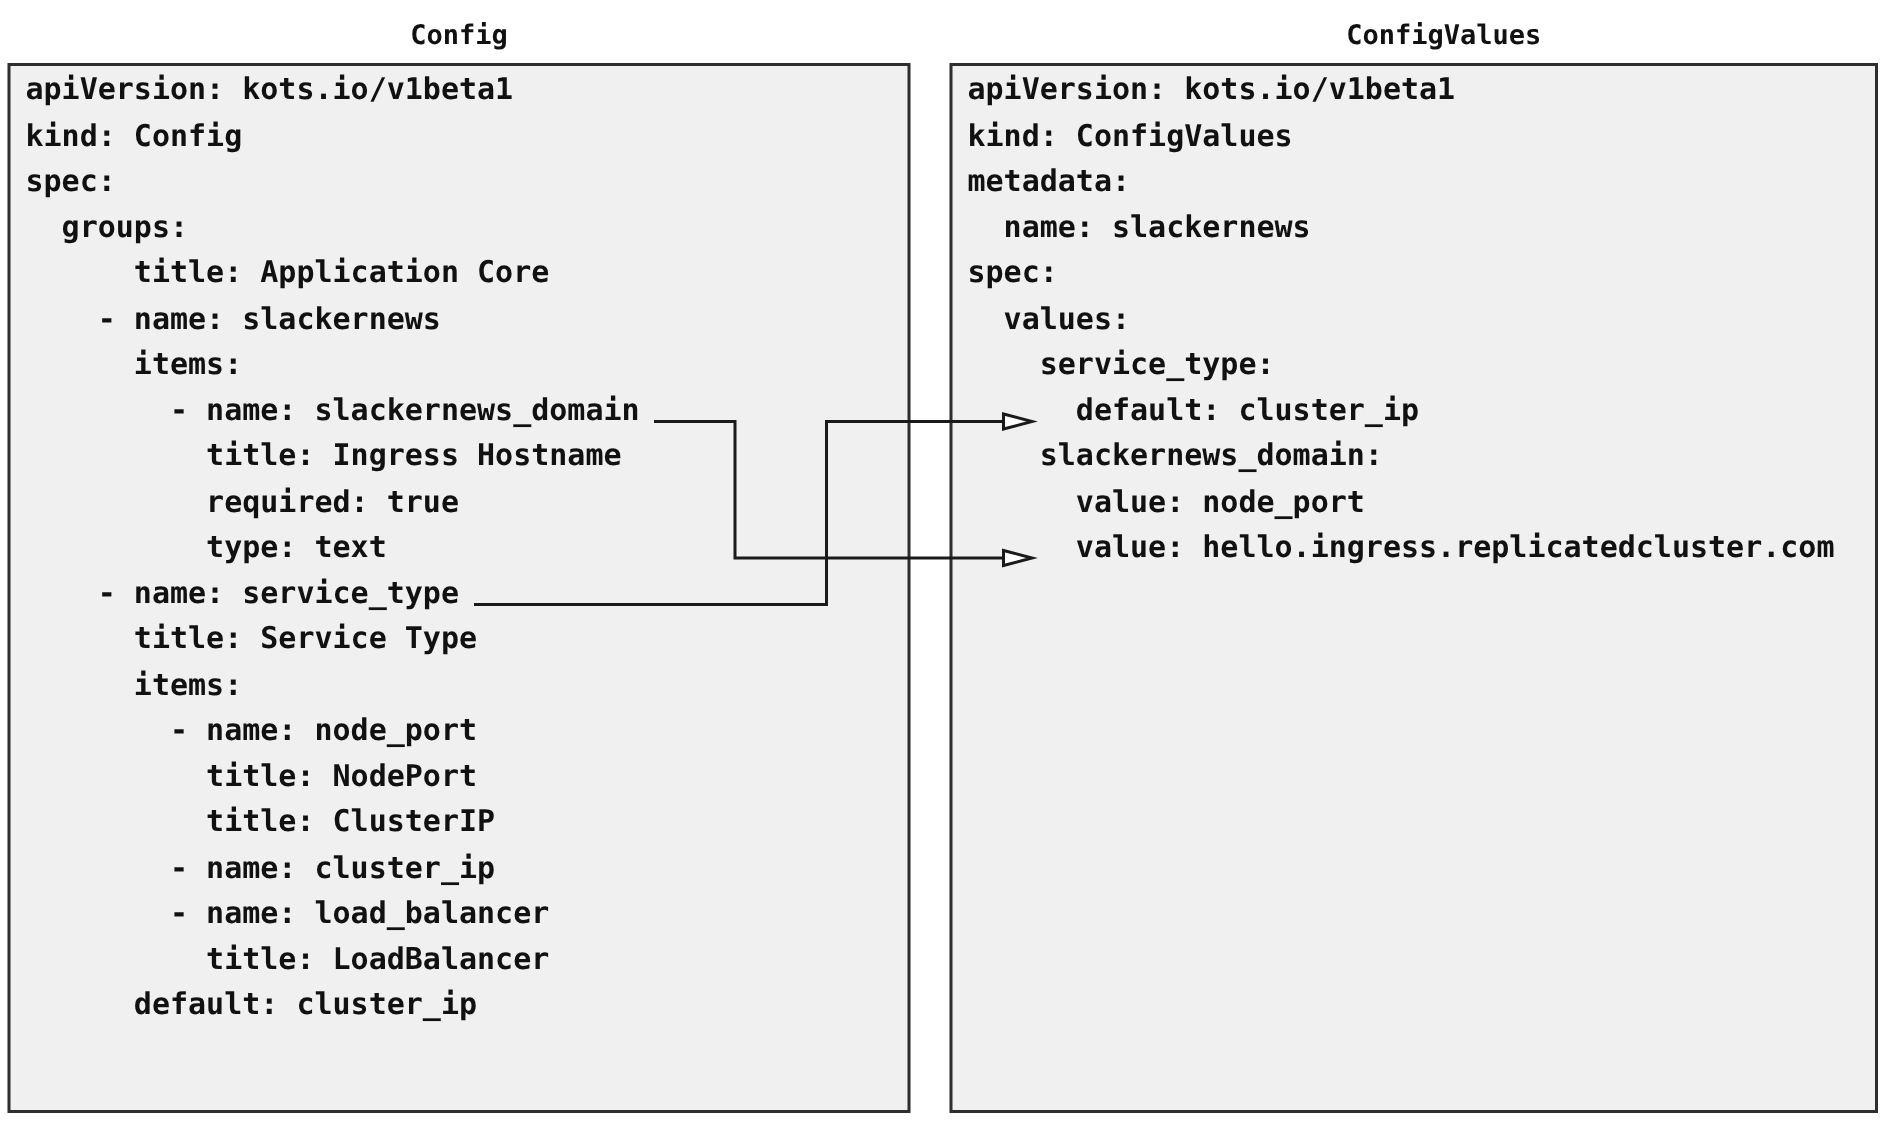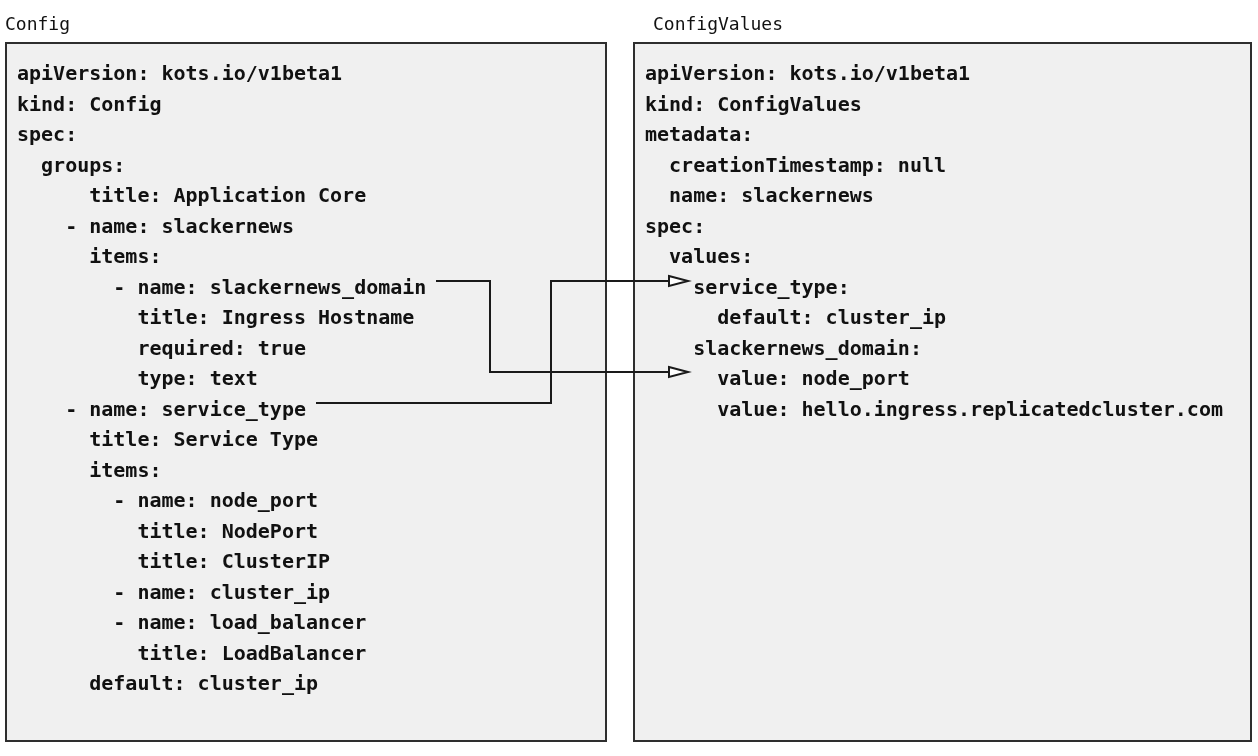--- a/index.html
+++ b/index.html
@@ -11,37 +11,37 @@
     position: relative;
     width: 1258px;
     height: 756px;
     background: #ffffff;
     overflow: hidden;
   }
   .panel-title {
     position: absolute;
     top: 10px;
     height: 28px;
-    text-align: left;
+    text-align: center;
     font-family: "DejaVu Sans Mono", "Liberation Mono", monospace;
-    font-weight: normal;
+    font-weight: bold;
     font-size: 18px;
     line-height: 28px;
     color: #111111;
   }
   .panel-title.left  { left: 5px;   width: 602px; }
   .panel-title.right { left: 653px; width: 619px; }
   .panel {
     position: absolute;
     top: 42px;
     height: 700px;
     box-sizing: border-box;
     background: #f0f0f0;
     border: 2px solid #2e2e2e;
-    padding: 14px 8px 0 10px;
+    padding: 0 8px 0 10px;
     overflow: hidden;
   }
   .panel.left  { left: 5px;   width: 602px; }
   .panel.right { left: 633px; width: 619px; }
   .code-line {
     font-family: "DejaVu Sans Mono", "Liberation Mono", monospace;
     font-weight: bold;
     font-size: 20px;
     line-height: 30.5px;
     white-space: pre;
@@ -83,21 +83,20 @@
     <div class="code-line">        - name: cluster_ip</div>
     <div class="code-line">        - name: load_balancer</div>
     <div class="code-line">          title: LoadBalancer</div>
     <div class="code-line">      default: cluster_ip</div>
   </div>
 
   <div class="panel right">
     <div class="code-line">apiVersion: kots.io/v1beta1</div>
     <div class="code-line">kind: ConfigValues</div>
     <div class="code-line">metadata:</div>
-    <div class="code-line">  creationTimestamp: null</div>
     <div class="code-line">  name: slackernews</div>
     <div class="code-line">spec:</div>
     <div class="code-line">  values:</div>
     <div class="code-line">    service_type:</div>
     <div class="code-line">      default: cluster_ip</div>
     <div class="code-line">    slackernews_domain:</div>
     <div class="code-line">      value: node_port</div>
     <div class="code-line">      value: hello.ingress.replicatedcluster.com</div>
   </div>
 

